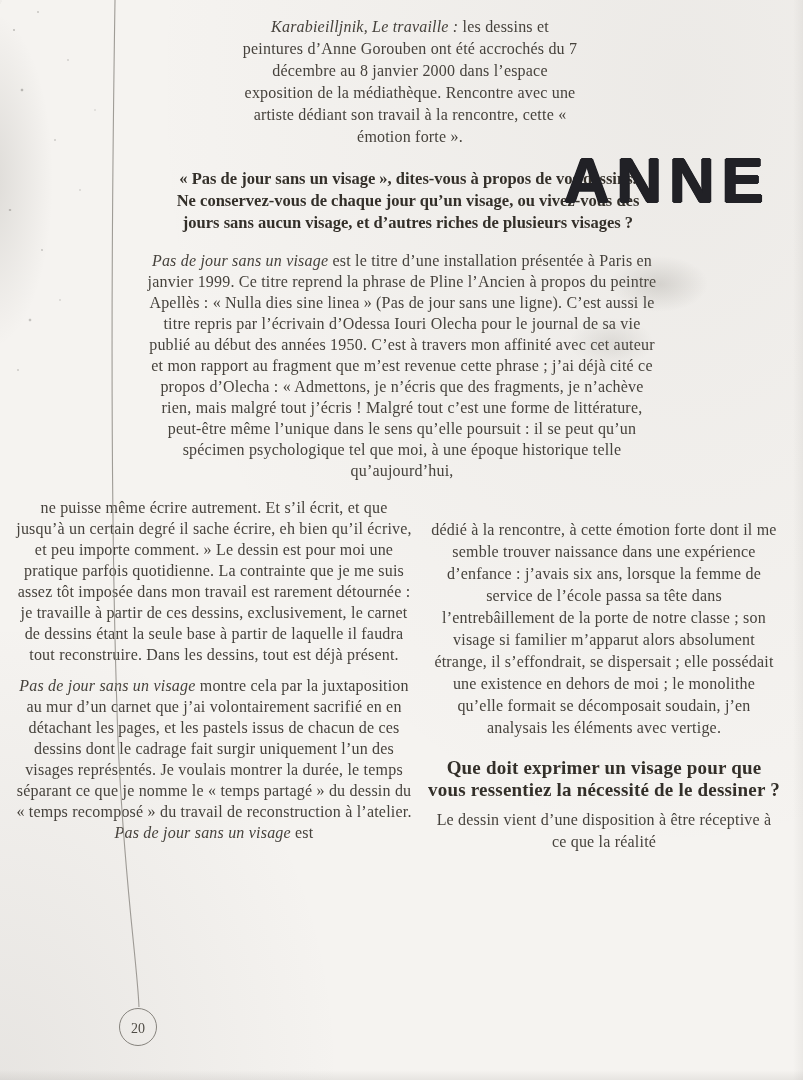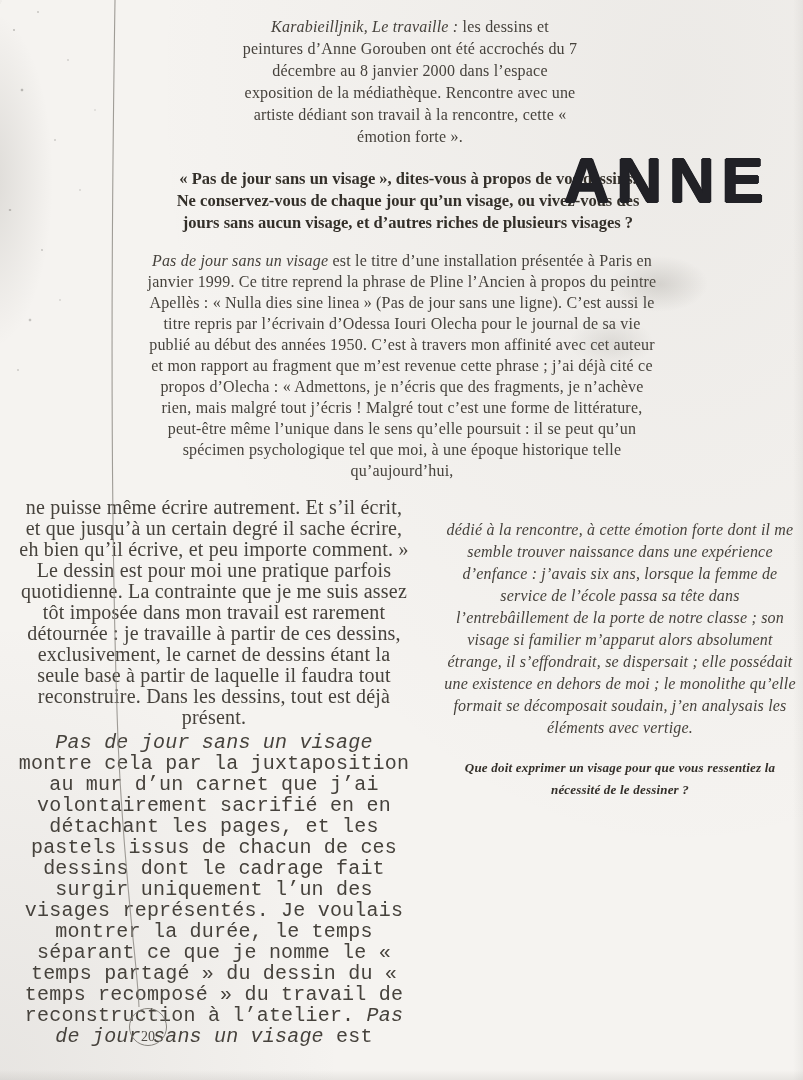--- a/index.html
+++ b/index.html
@@ -54,30 +54,30 @@
     letter-spacing:1px;
   }
   .lede{
     margin-left:240px;width:340px;text-align:center;
     font-size:16px;line-height:22px;letter-spacing:.2px;
   }
   .q{font-weight:700;color:#332f29;}
   .q1{margin:20px 0 6px 168px;width:480px;text-align:center;font-size:16.5px;line-height:22px;}
   .a1wide{margin-left:144px;width:516px;text-align:center;font-size:16px;line-height:21px;letter-spacing:.2px;}
   .columns{display:flex;align-items:flex-start;}
-  .col-left{width:396px;margin-left:16px;text-align:center;font-size:20px;line-height:21px;letter-spacing:.2px;}
-  .col-left .para+.para{margin-top:4px;font-family:Liberation Mono, monospace;}
-  .col-right{width:352px;margin-left:32px;margin-top:22px;text-align:center;font-size:16px;line-height:22px;letter-spacing:.2px;font-style:italic;}
-  .q2{margin-top:18px;font-size:13px;text-align:center;}
+  .col-left{width:396px;margin-left:16px;text-align:center;font-size:16px;line-height:21px;letter-spacing:.2px;}
+  .col-left .para+.para{margin-top:10px;}
+  .col-right{width:352px;margin-left:16px;margin-top:22px;text-align:center;font-size:16px;line-height:22px;letter-spacing:.2px;}
+  .q2{margin-top:18px;font-size:19px;text-align:center;}
   .a2{margin-top:8px;}
   em{font-style:italic;}
   .pagenum{
-    position:absolute;left:129px;top:1008px;width:38px;height:38px;
+    position:absolute;left:119px;top:1008px;width:38px;height:38px;
     border:1.3px solid #86837d;border-radius:50%;
-    display:flex;align-items:flex-end;justify-content:center;
+    display:flex;align-items:center;justify-content:center;
     font-size:14px;color:#4f4b45;box-sizing:border-box;padding-top:4px;
   }
   .edge-shadow-bottom{
     position:absolute;left:0;bottom:0;width:100%;height:10px;pointer-events:none;
     background:linear-gradient(to top, rgba(100,96,90,.10), rgba(0,0,0,0));
   }
 </style>
 </head>
 <body>
 
@@ -101,20 +101,21 @@
   <p class="a1wide"><em>Pas de jour sans un visage</em><span> est le titre d’une installation présentée à Paris en janvier 1999. Ce titre reprend la phrase de Pline l’Ancien à propos du peintre Apellès : « Nulla dies sine linea » (Pas de jour sans une ligne). C’est aussi le titre repris par l’écrivain d’Odessa Iouri Olecha pour le journal de sa vie publié au début des années 1950. C’est à travers mon affinité avec cet auteur et mon rapport au fragment que m’est revenue cette phrase ; j’ai déjà cité ce propos d’Olecha : « Admettons, je n’écris que des fragments, je n’achève rien, mais malgré tout j’écris ! Malgré tout c’est une forme de littérature, peut-être même l’unique dans le sens qu’elle poursuit : il se peut qu’un spécimen psychologique tel que moi, à une époque historique telle qu’aujourd’hui,</span></p>
 
   <div class="columns">
     <div class="col-left">
       <div class="para"><span>ne puisse même écrire autrement. Et s’il écrit, et que jusqu’à un certain degré il sache écrire, eh bien qu’il écrive, et peu importe comment. » Le dessin est pour moi une pratique parfois quotidienne. La contrainte que je me suis assez tôt imposée dans mon travail est rarement détournée : je travaille à partir de ces dessins, exclusivement, le carnet de dessins étant la seule base à partir de laquelle il faudra tout reconstruire. Dans les dessins, tout est déjà présent.</span></div>
       <div class="para"><em>Pas de jour sans un visage</em><span> montre cela par la juxtaposition au mur d’un carnet que j’ai volontairement sacrifié en en détachant les pages, et les pastels issus de chacun de ces dessins dont le cadrage fait surgir uniquement l’un des visages représentés. Je voulais montrer la durée, le temps séparant ce que je nomme le « temps partagé » du dessin du « temps recomposé » du travail de reconstruction à l’atelier. </span><em>Pas de jour sans un visage</em><span> est</span></div>
     </div>
     <div class="col-right">
       <div>dédié à la rencontre, à cette émotion forte dont il me semble trouver naissance dans une expérience d’enfance : j’avais six ans, lorsque la femme de service de l’école passa sa tête dans l’entrebâillement de la porte de notre classe ; son visage si familier m’apparut alors absolument étrange, il s’effondrait, se dispersait ; elle possédait une existence en dehors de moi ; le monolithe qu’elle formait se décomposait soudain, j’en analysais les éléments avec vertige.</div>
       <div class="q q2">Que doit exprimer un visage pour que vous ressentiez la nécessité de le dessiner ?</div>
+      <div class="a2">Le dessin vient d’une disposition à être réceptive à ce que la réalité</div>
     </div>
   </div>
 
   <div class="pagenum">
     <span>20</span>
   </div>
 
   <div class="edge-shadow-bottom"></div>
 </div>
 

